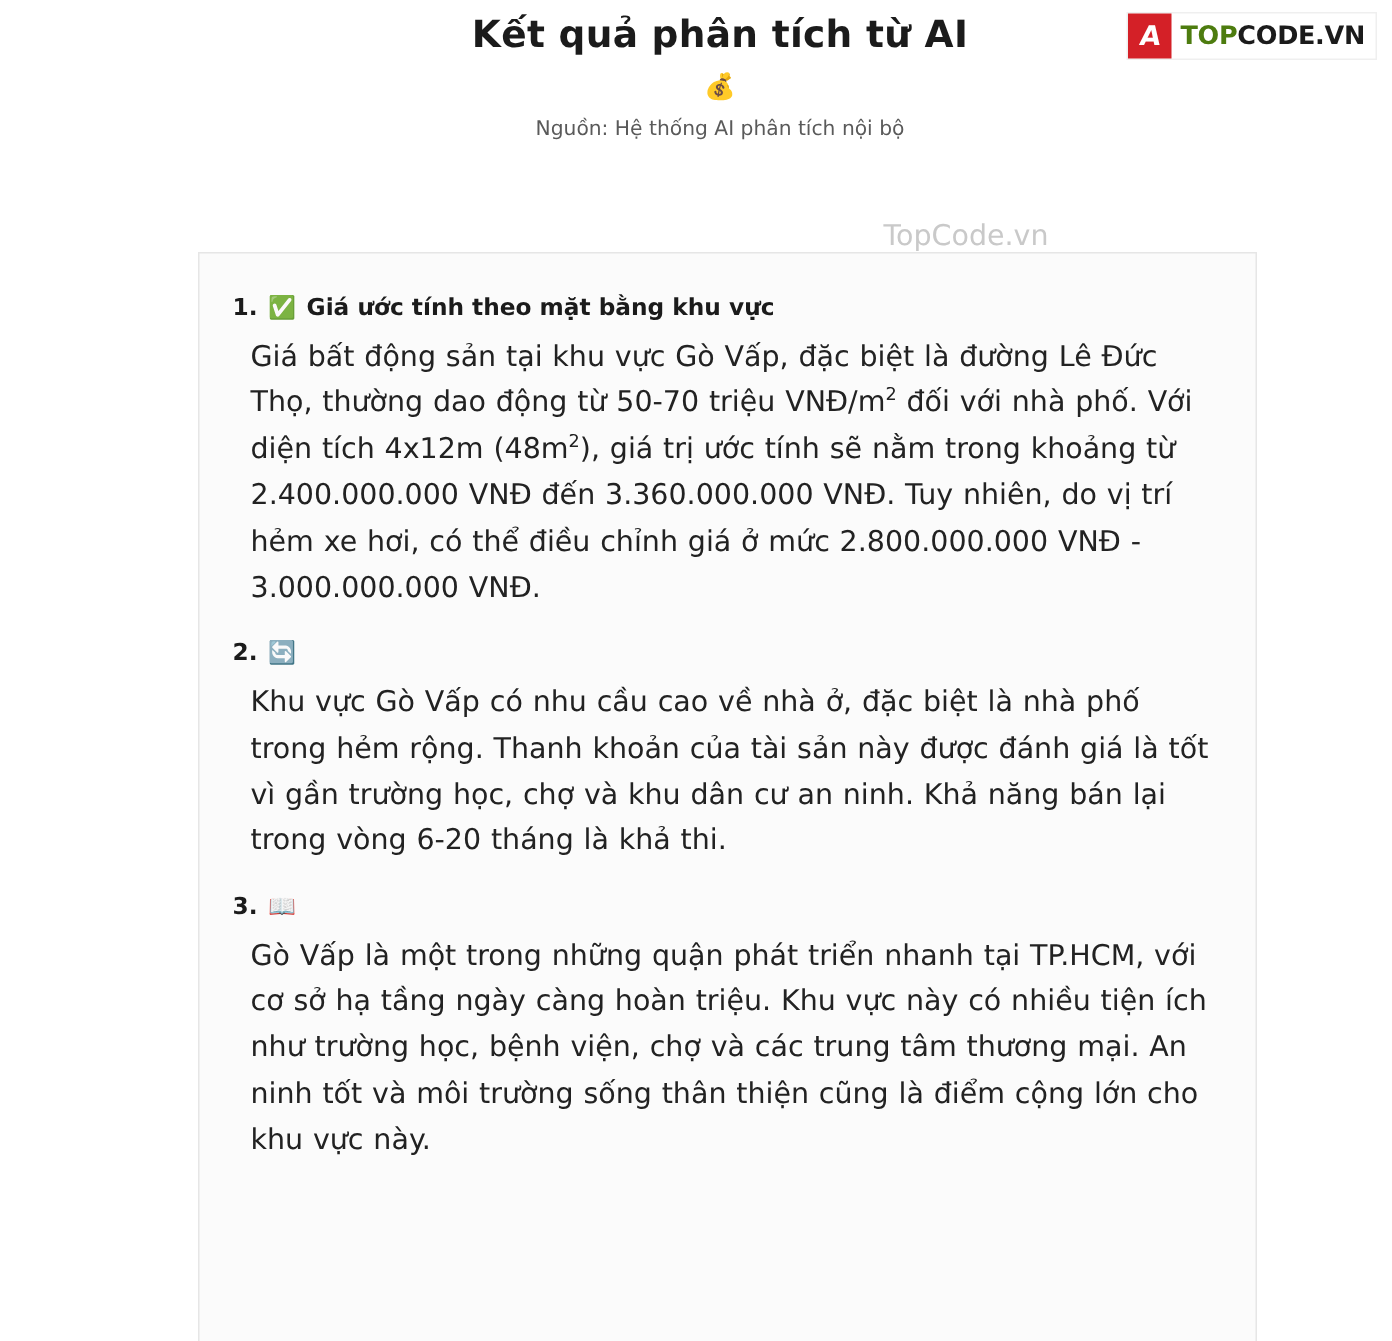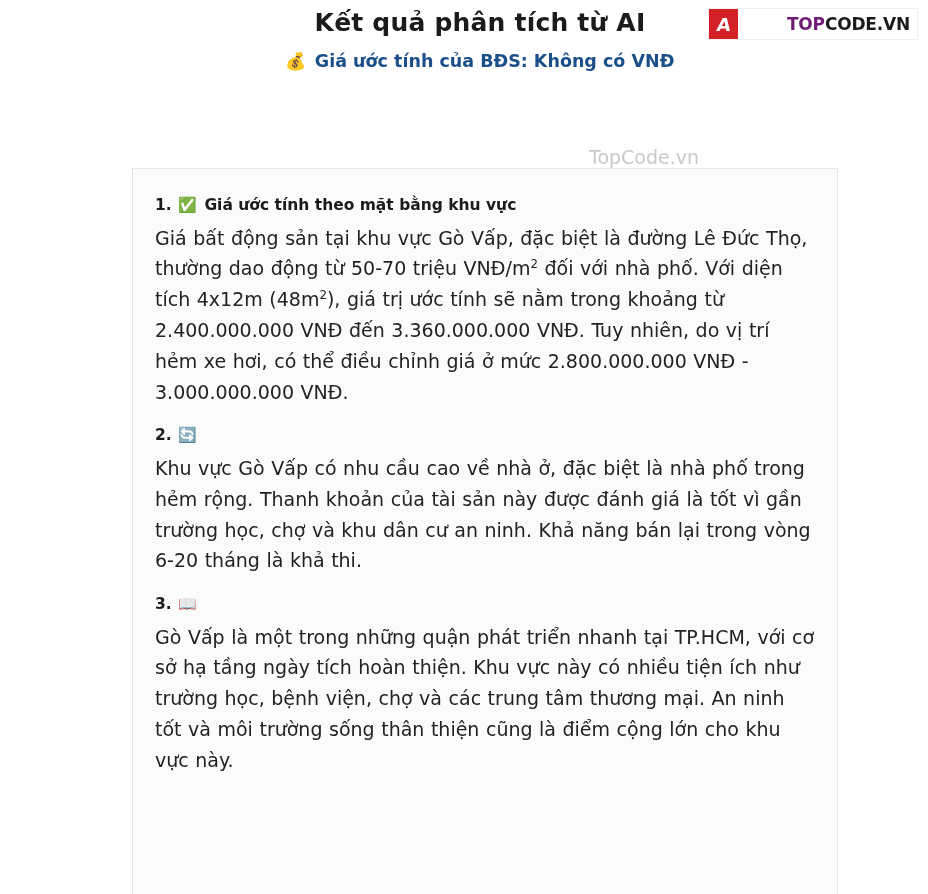--- a/index.html
+++ b/index.html
@@ -81,21 +81,21 @@
   .logo-mark span { transform: skewX(-8deg); }
   .logo-text {
     padding: 0 7px 0 6px;
     font-size: 17px;
     font-weight: bold;
     color: #1b1b1b;
     letter-spacing: -0.2px;
     line-height: 30px;
     white-space: nowrap;
   }
-  .logo-text .hl { color: #701a75; margin-left: 43px; }
+  .logo-text .hl { color: #4d7c0f; }
 
   
   .card {
     position: absolute;
     left: 132px;
     top: 168px;
     width: 706px;
     min-height: 726px;
     background: #fbfbfb;
     border-left: 1px solid #e6e6e6;
@@ -115,21 +115,21 @@
     margin: 10px 0 6px 0;
     line-height: 1.4;
   }
   .section-heading .num { font-weight: bold; }
   .section-heading .ico { font-size: 15px; }
   .section-heading .txt { font-weight: bold; }
   .section-body {
     font-size: 19px;
     line-height: 1.62;
     color: #222222;
-    margin: 0 0 18px 0;
+    margin: 0 0 18px 12px;
     word-spacing: 0.5px;
   }
   .section-body sup { font-size: 0.62em; vertical-align: super; line-height: 0; }
 
   
   .wm {
     position: absolute;
     color: #c9c9c9;
     font-size: 19px;
     font-family: "DejaVu Sans", "Liberation Sans", sans-serif;
@@ -146,23 +146,23 @@
   }
 </style>
 </head>
 <body>
 
 <div class="header">
   <h1 class="page-title">Kết quả phân tích từ AI</h1>
 
   <div class="price-line">
     <span class="emoji">💰</span>
-    <span>Giá ước tính của BĐS: Không có VNĐ</span>
-  </div>
-
+  </div>
+
+  <div class="source-line">Nguồn: Hệ thống AI phân tích nội bộ</div>
 </div>
 
 <div class="logo">
   <div class="logo-mark">
     <span>A</span>
   </div>
   <div class="logo-text">
     <span class="hl">TOP</span><span>CODE.VN</span>
   </div>
 </div>
@@ -188,16 +188,16 @@
       <span class="ico">🔄</span>
     </div>
     <p class="section-body">Khu vực Gò Vấp có nhu cầu cao về nhà ở, đặc biệt là nhà phố trong hẻm rộng. Thanh khoản của tài sản này được đánh giá là tốt vì gần trường học, chợ và khu dân cư an ninh. Khả năng bán lại trong vòng 6-20 tháng là khả thi.</p>
   </div>
 
   <div class="section">
     <div class="section-heading">
       <span class="num">3.</span>
       <span class="ico">📖</span>
     </div>
-    <p class="section-body">Gò Vấp là một trong những quận phát triển nhanh tại TP.HCM, với cơ sở hạ tầng ngày tích hoàn thiện. Khu vực này có nhiều tiện ích như trường học, bệnh viện, chợ và các trung tâm thương mại. An ninh tốt và môi trường sống thân thiện cũng là điểm cộng lớn cho khu vực này.</p>
+    <p class="section-body">Gò Vấp là một trong những quận phát triển nhanh tại TP.HCM, với cơ sở hạ tầng ngày càng hoàn triệu. Khu vực này có nhiều tiện ích như trường học, bệnh viện, chợ và các trung tâm thương mại. An ninh tốt và môi trường sống thân thiện cũng là điểm cộng lớn cho khu vực này.</p>
   </div>
 
 </div>
 
 </body></html>

